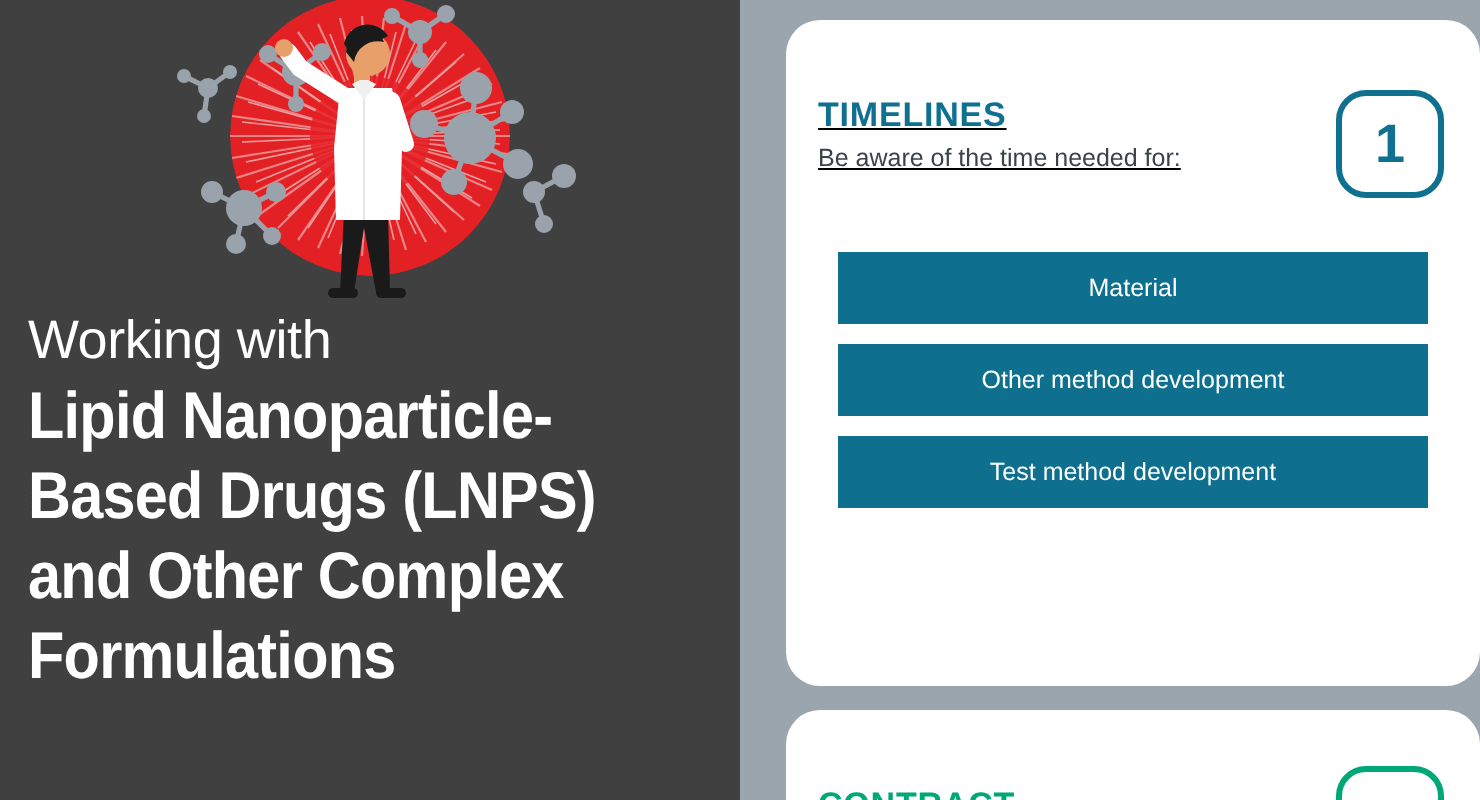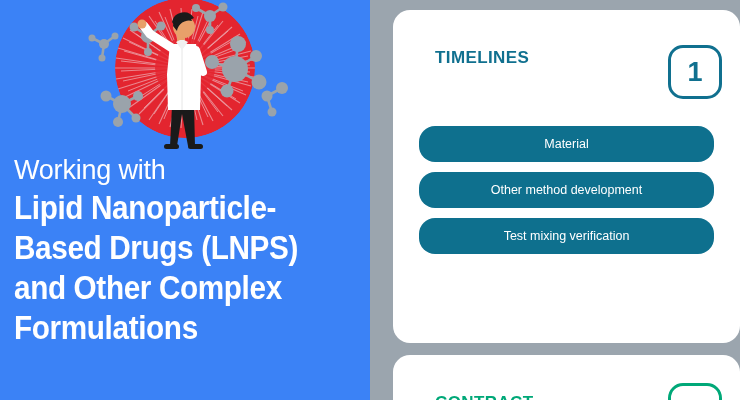--- a/index.html
+++ b/index.html
@@ -5,21 +5,21 @@
   html,body{margin:0;padding:0;}
   body{
     width:740px;height:400px;overflow:hidden;
     background:#9BA5AE;
     font-family:"Liberation Sans", sans-serif;
     position:relative;
   }
   
   #left-panel{
     position:absolute;left:0;top:0;width:370px;height:400px;
-    background:#3b82f6;overflow:hidden;
+    background:#404040;overflow:hidden;
   }
   #illustration{
     position:absolute;left:60px;top:-4px;width:250px;height:155px;
   }
   #illustration svg{display:block;width:250px;height:155px;}
   #title-block{
     position:absolute;left:14px;top:155px;width:350px;
   }
   #eyebrow{
     color:#ffffff;font-size:27px;line-height:31px;font-weight:400;
@@ -35,21 +35,21 @@
   #right-col{
     position:absolute;left:393px;top:0;width:347px;height:400px;
   }
   .card{
     position:absolute;left:0;width:347px;background:#ffffff;
     border-radius:17px;
   }
   #card-1{top:10px;height:333px;}
   #card-2{top:355px;height:70px;}
   .card-head{
-    position:absolute;left:42px;top:38px;
+    position:absolute;left:16px;top:38px;text-decoration:underline;
   }
   .card-kicker{
     font-size:17px;font-weight:700;letter-spacing:.4px;
     color:#10708F;line-height:20px;
   }
   #card-2 .card-kicker{color:#00A878;}
   .card-sub{
     font-size:12.5px;color:#3A4349;line-height:16px;margin-top:3px;
   }
   .badge{
@@ -57,21 +57,21 @@
     border:3px solid #10708F;border-radius:15px;
     display:flex;align-items:center;justify-content:center;
     font-size:27px;font-weight:700;color:#10708F;line-height:1;
     box-sizing:border-box;
   }
   #card-2 .badge{border-color:#00A878;color:#00A878;top:28px;}
   .pill-list{
     position:absolute;left:26px;top:116px;width:295px;
   }
   .pill{
-    background:#0E708E;color:#ffffff;border-radius:16px;
+    background:#0E708E;color:#ffffff;border-radius:0;
     text-align:center;font-size:12.5px;line-height:16px;
     padding:10px 12px;margin-bottom:10px;box-sizing:border-box;
     white-space:pre-line;
   }
 </style>
 </head>
 <body>
 
 <div id="left-panel">
 
@@ -259,26 +259,27 @@
 and Other Complex
 Formulations</div>
   </div>
 </div>
 
 <div id="right-col">
 
   <div class="card" id="card-1">
     <div class="card-head">
       <div class="card-kicker">TIMELINES</div>
+      <div class="card-sub">Be aware of the time needed for:</div>
     </div>
     <div class="badge">1</div>
     <div class="pill-list">
       <div class="pill">Material</div>
       <div class="pill">Other method development</div>
-      <div class="pill">Test mixing verification</div>
+      <div class="pill">Test method development</div>
     </div>
   </div>
 
   <div class="card" id="card-2">
     <div class="card-head">
       <div class="card-kicker">CONTRACT</div>
     </div>
     <div class="badge">2</div>
   </div>
 

